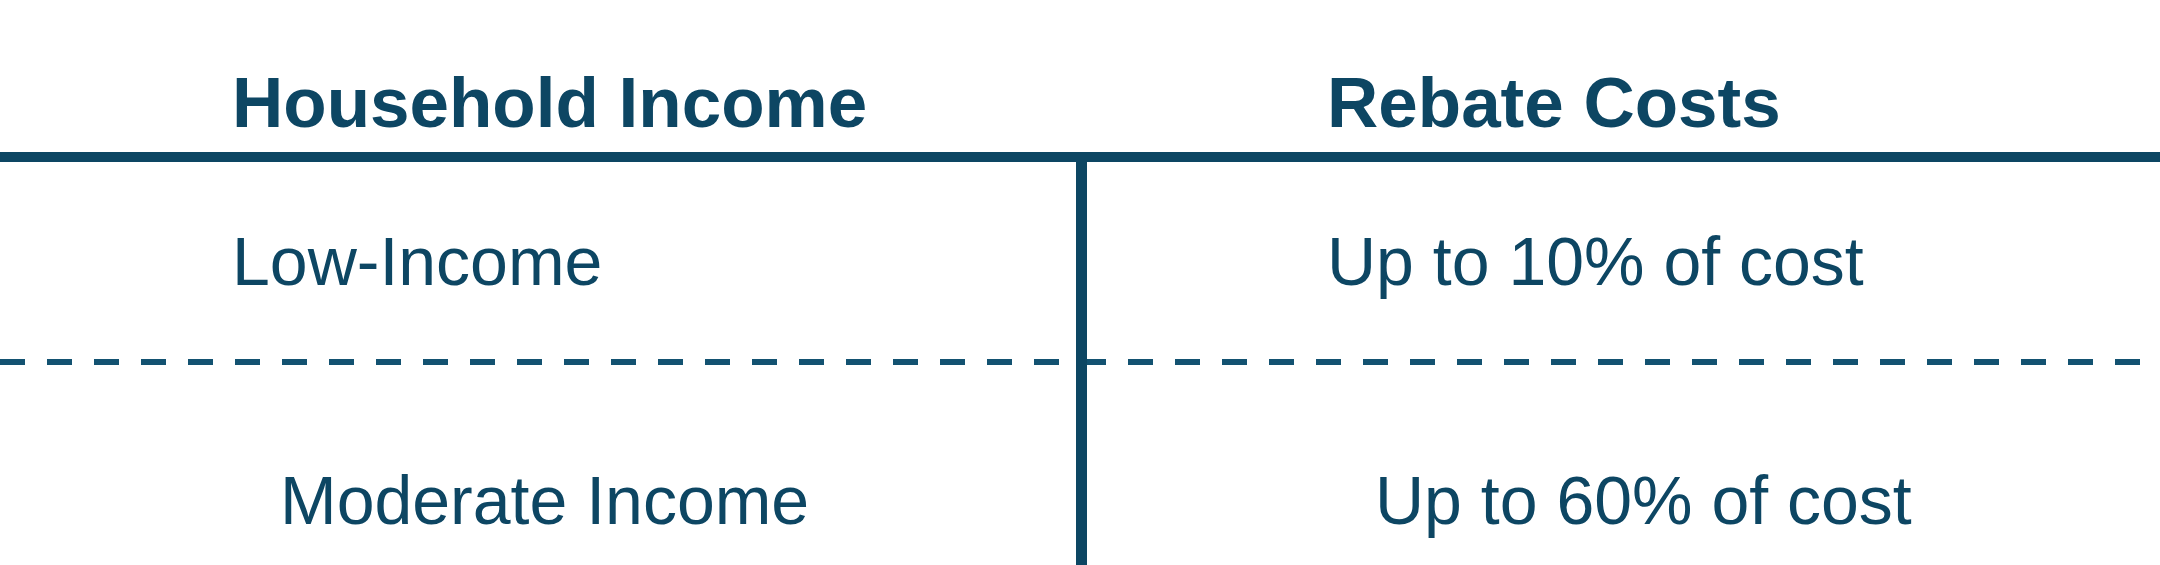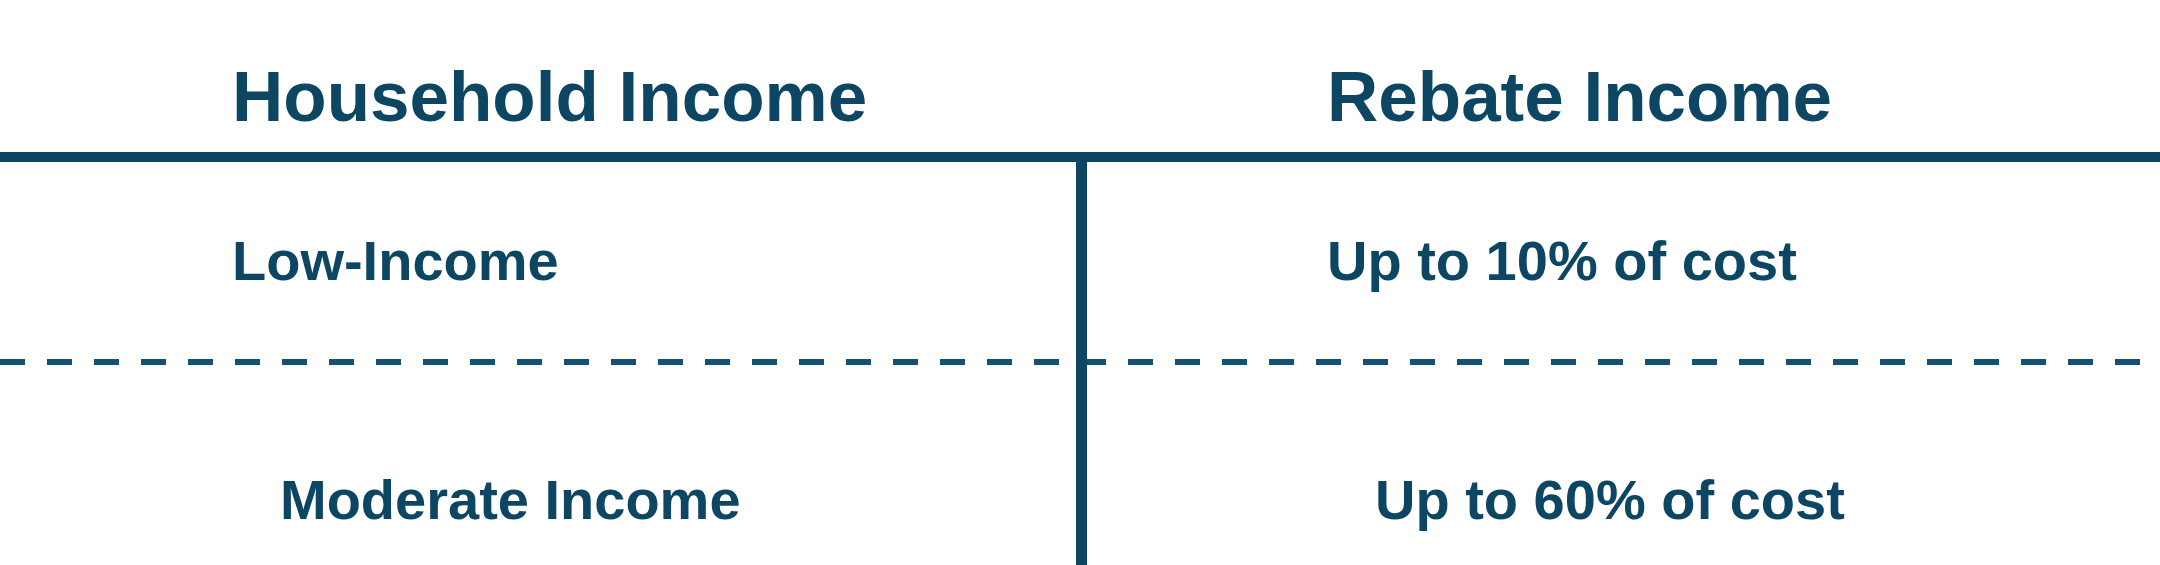--- a/index.html
+++ b/index.html
@@ -30,32 +30,32 @@
   }
   .header-row {
     position: absolute;
     top: 0; left: 0; right: 0;
     height: 152px;
     display: flex;
   }
   .header-row .cell-c1,
   .header-row .cell-c2 {
     align-items: flex-end;
-    padding-bottom: 20px;
+    padding-bottom: 14px;
   }
   .header-text {
     font-size: 71px;
     font-weight: bold;
     letter-spacing: 0px;
     line-height: 1;
     white-space: nowrap;
   }
   .body-text {
-    font-size: 56px;
-    font-weight: bold;
+    font-size: 68px;
+    font-weight: normal;
     line-height: 1;
     white-space: nowrap;
   }
   .hline {
     position: absolute;
     top: 152px; left: 0; right: 0;
     height: 10px;
     background: var(--accent, #0d4663);
   }
   .vline {
@@ -100,21 +100,21 @@
 </head>
 <body>
 
 <div class="canvas">
 
   <div class="header-row">
     <div class="cell-c1">
       <span class="header-text">Household Income</span>
     </div>
     <div class="cell-c2">
-      <span class="header-text">Rebate Income</span>
+      <span class="header-text">Rebate Costs</span>
     </div>
   </div>
 
   <div class="hline"></div>
 
   <div class="data-row-1">
     <div class="cell-c1">
       <span class="body-text">Low-Income</span>
     </div>
     <div class="cell-c2">

